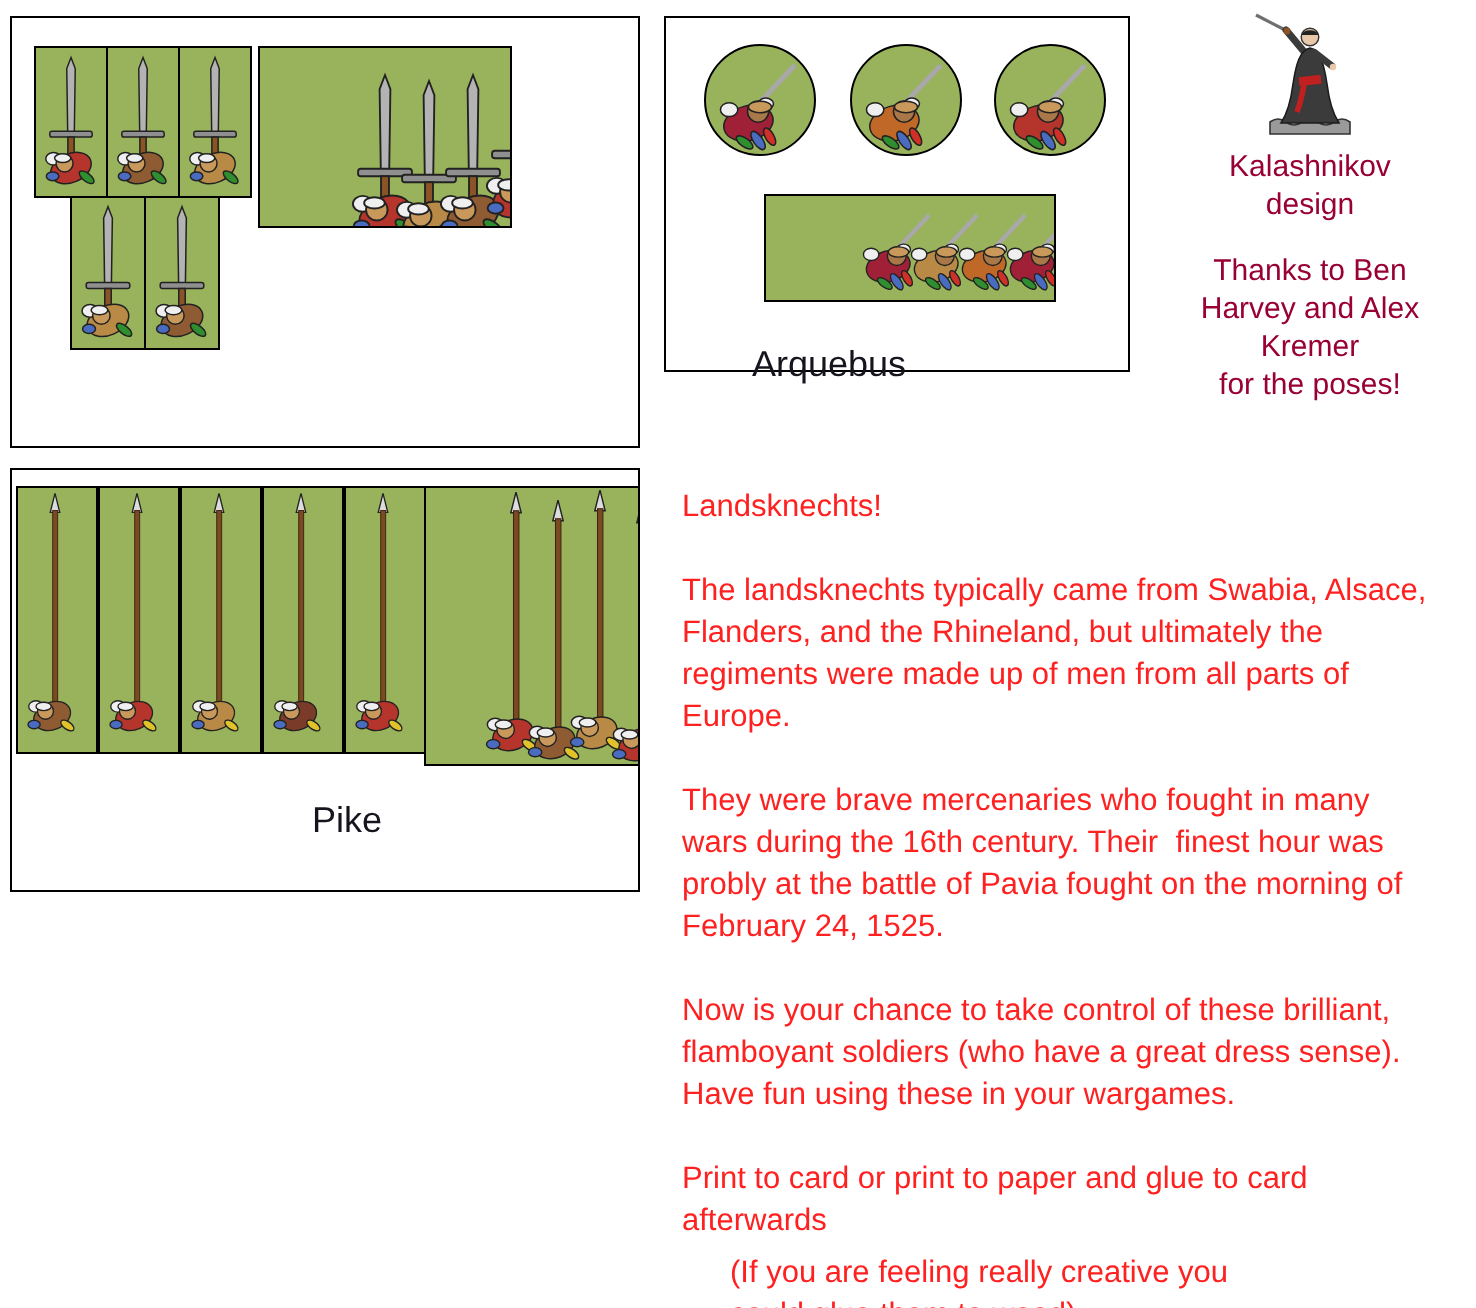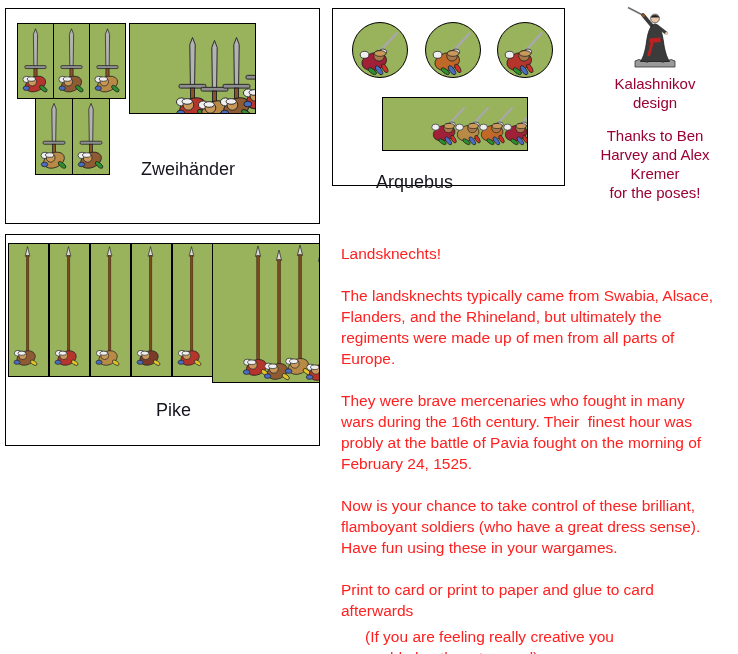--- a/index.html
+++ b/index.html
@@ -161,21 +161,20 @@
     <div class="card" style="left:29px;top:89px;width:38px;height:77px;">
       <svg viewBox="0 0 38 76">
           <use href="#sym-zw" style="color:#b98a45"></use>
         </svg>
     </div>
     <div class="card" style="left:66px;top:89px;width:38px;height:77px;">
       <svg viewBox="0 0 38 76">
           <use href="#sym-zw" style="color:#8f5b32"></use>
         </svg>
     </div>
-    <div class="sec-label" style="left:135px;top:150px;">Zweihänder</div>
   </div>
 
   <div class="box" style="left:332px;top:8px;width:233px;height:178px;">
     <div class="card circle" style="left:19px;top:13px;width:56px;height:56px;">
       <svg viewBox="0 0 56 56">
           <use href="#sym-arq" style="color:#a02038"></use>
         </svg>
     </div>
     <div class="card circle" style="left:92px;top:13px;width:56px;height:56px;">
       <svg viewBox="0 0 56 56">

